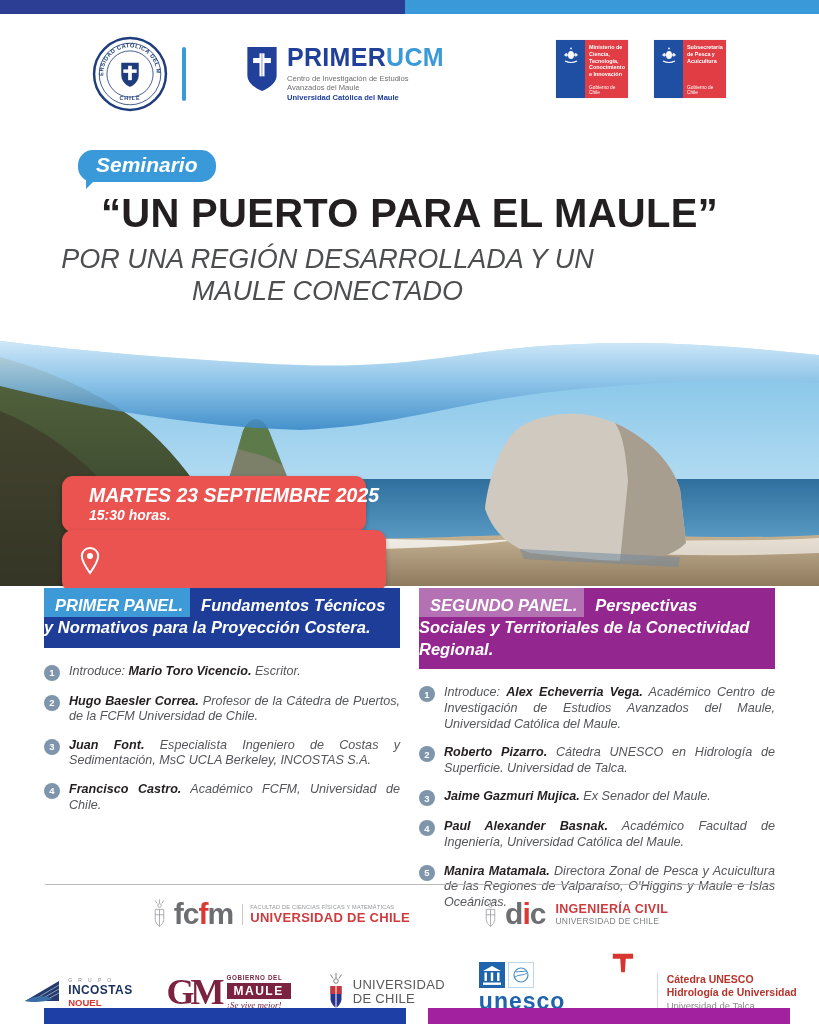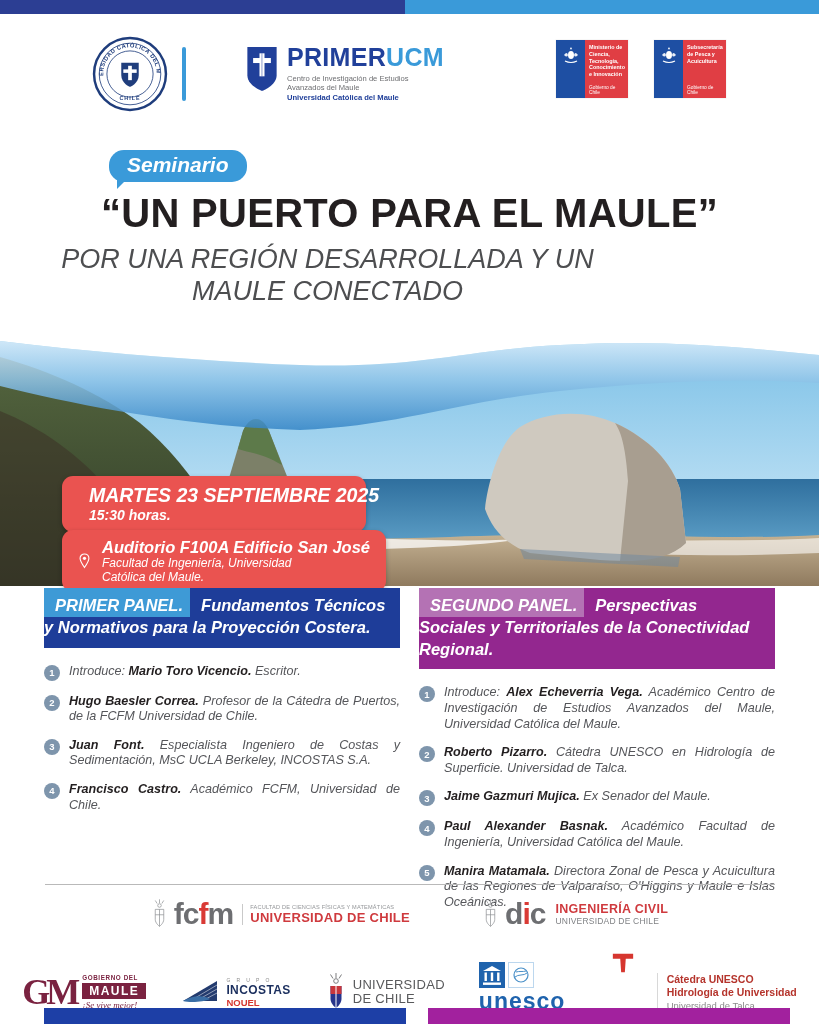--- a/index.html
+++ b/index.html
@@ -26,21 +26,21 @@
   .cieam-sm .b{font-weight:bold;color:#21409a;}
 
   .gov{position:absolute;top:40px;width:72px;height:58px;display:flex;box-shadow:0 0 0 0.5px #eee;}
   .gov1{left:556px;} .gov2{left:654px;}
   .gov-blue{width:29px;background:#1e4fa3;display:flex;align-items:flex-start;justify-content:center;padding-top:6px;}
   .gov-red{flex:1;background:#e03e44;color:#fff;padding:4px 3px 3px 4px;display:flex;flex-direction:column;}
   .gov-line{font-size:5.4px;font-weight:bold;line-height:1.25;}
   .gov-foot{font-size:4.8px;margin-top:auto;}
 
   
-  .badge{position:absolute;top:150px;left:109px;background:#3a9ad9;color:#fff;
+  .badge{position:absolute;top:150px;left:78px;background:#3a9ad9;color:#fff;
     font-style:italic;font-weight:bold;font-size:21px;padding:3px 18px 5px;border-radius:15px;}
   .badge::after{content:"";position:absolute;left:8px;bottom:-7px;width:0;height:0;
     border:8px solid transparent;border-top-color:#3a9ad9;border-left-color:#3a9ad9;}
   .title{position:absolute;top:191px;left:0;width:819px;text-align:center;
     font-size:40px;font-weight:800;letter-spacing:.3px;color:#231f20;}
   .subtitle{position:absolute;top:244px;left:0;width:655px;text-align:center;
     font-style:italic;font-size:27px;color:#4d4e50;line-height:1.17;}
 
   
   .photo-wrap{position:absolute;top:331px;left:0;width:819px;height:255px;}
@@ -265,27 +265,20 @@
   <div>
     <div class="e-t1">MARTES 23 SEPTIEMBRE 2025</div>
     <div class="e-t2">15:30 horas.</div>
   </div>
 </div>
 <div class="ebox ebox2">
   <svg width="24" height="30" viewBox="0 0 24 30">
     <path d="M12,2 C7.2,2 3.8,5.6 3.8,10 C3.8,15.4 12,27 12,27 C12,27 20.2,15.4 20.2,10 C20.2,5.6 16.8,2 12,2 Z" fill="none" stroke="#fff" stroke-width="2"></path>
     <circle cx="12" cy="10" r="3" fill="#fff"></circle>
   </svg>
-  <div>
-    <div class="e-t1">Auditorio F100A Edificio San José</div>
-    <div class="e-t2">
-      <div>Facultad de Ingeniería, Universidad</div>
-      <div>Católica del Maule.</div>
-    </div>
-  </div>
 </div>
 
 <div class="panels">
   <div class="pcol">
     <div class="phead phead-blue"><span class="plabel plabel-blue">PRIMER PANEL.</span><span class="rest">Fundamentos Técnicos y Normativos para la Proyección Costera.</span></div>
     <div class="plist">
       <div class="pitem">
         <div class="pnum">1</div>
         <div class="ptext"><span>Introduce: </span><span class="pname">Mario Toro Vicencio.</span><span> Escritor.</span></div>
       </div>
@@ -366,37 +359,37 @@
     <div class="word-big"><span>d</span><span class="red">i</span><span>c</span></div>
     <div class="dic-right">
       <div class="dic-1">INGENIERÍA CIVIL</div>
       <div class="dic-2">UNIVERSIDAD DE CHILE</div>
     </div>
   </div>
 </div>
 
 <div class="frow2">
   <div class="hlogo">
+    <svg width="40" height="28" viewBox="0 0 40 28">
+      <polygon points="3,23 37,3 37,23" fill="#233b6e"></polygon>
+      <path d="M10,23 L37,7 M16,23 L37,11 M22,23 L37,15" stroke="#fff" stroke-width="1" opacity=".5"></path>
+      <path d="M3,23 C12,17 24,17 30,21 C24,24 10,25 3,23 Z" fill="#3a6ea5"></path>
+    </svg>
+    <div>
+      <div class="inc-top">G R U P O</div>
+      <div class="inc-name">INCOSTAS</div>
+      <div class="inc-sub">NOUEL</div>
+    </div>
+  </div>
+  <div class="hlogo">
     <div class="gm-mono">GM</div>
     <div>
       <div class="gm-1">GOBIERNO DEL</div>
       <div class="gm-maule">MAULE</div>
       <div class="gm-slogan">¡Se vive mejor!</div>
-    </div>
-  </div>
-  <div class="hlogo">
-    <svg width="40" height="28" viewBox="0 0 40 28">
-      <polygon points="3,23 37,3 37,23" fill="#233b6e"></polygon>
-      <path d="M10,23 L37,7 M16,23 L37,11 M22,23 L37,15" stroke="#fff" stroke-width="1" opacity=".5"></path>
-      <path d="M3,23 C12,17 24,17 30,21 C24,24 10,25 3,23 Z" fill="#3a6ea5"></path>
-    </svg>
-    <div>
-      <div class="inc-top">G R U P O</div>
-      <div class="inc-name">INCOSTAS</div>
-      <div class="inc-sub">NOUEL</div>
     </div>
   </div>
   <div class="hlogo">
     <svg width="22" height="40" viewBox="0 0 22 40">
       <g stroke="#6d6e71" stroke-width=".9" fill="none">
         <line x1="11" y1="6" x2="11" y2="1"></line>
           <line x1="8" y1="6.5" x2="5.5" y2="2.5"></line>
           <line x1="14" y1="6.5" x2="16.5" y2="2.5"></line>
         <circle cx="11" cy="9" r="2.3"></circle>
       </g>

